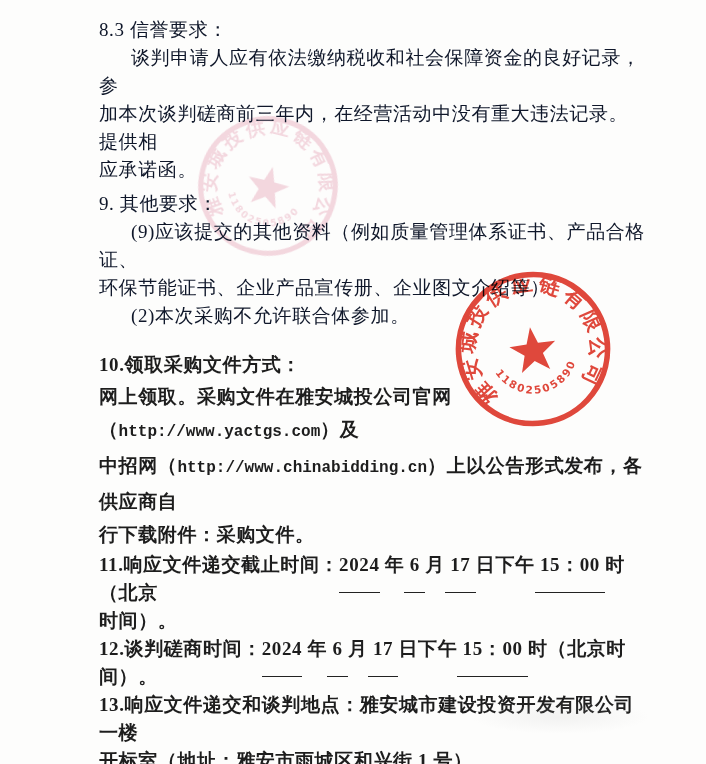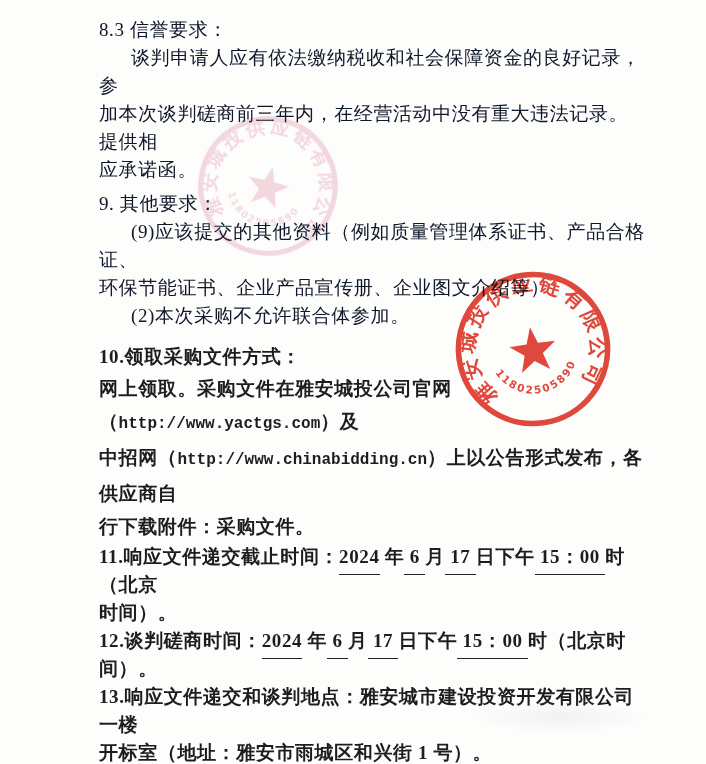--- a/index.html
+++ b/index.html
@@ -22,25 +22,25 @@
     font-size: 19px;
     line-height: 28px;
     white-space: pre-wrap;
     letter-spacing: 0.6px;
     color: #0f172a;
   }
   .b { font-weight: bold; color: #1d1d1d; }
   .lh30 { line-height: 30px; }
   .lh33 { line-height: 33px; }
   .mt6  { margin-top: 6px; }
-  .mt12 { margin-top: 12px; }
+  .mt12 { margin-top: 20px; }
   .ind  { text-indent: 32px; }
   .u {
     border-bottom: 1.6px solid #222;
-    padding-bottom: 7px;
+    padding-bottom: 17px;
   }
   .url {
     font-family: "Liberation Mono", "DejaVu Sans Mono", monospace;
     font-size: 16px;
     letter-spacing: 0;
     margin-top: 45px;
   }
   
   .seal {
     position: absolute;

